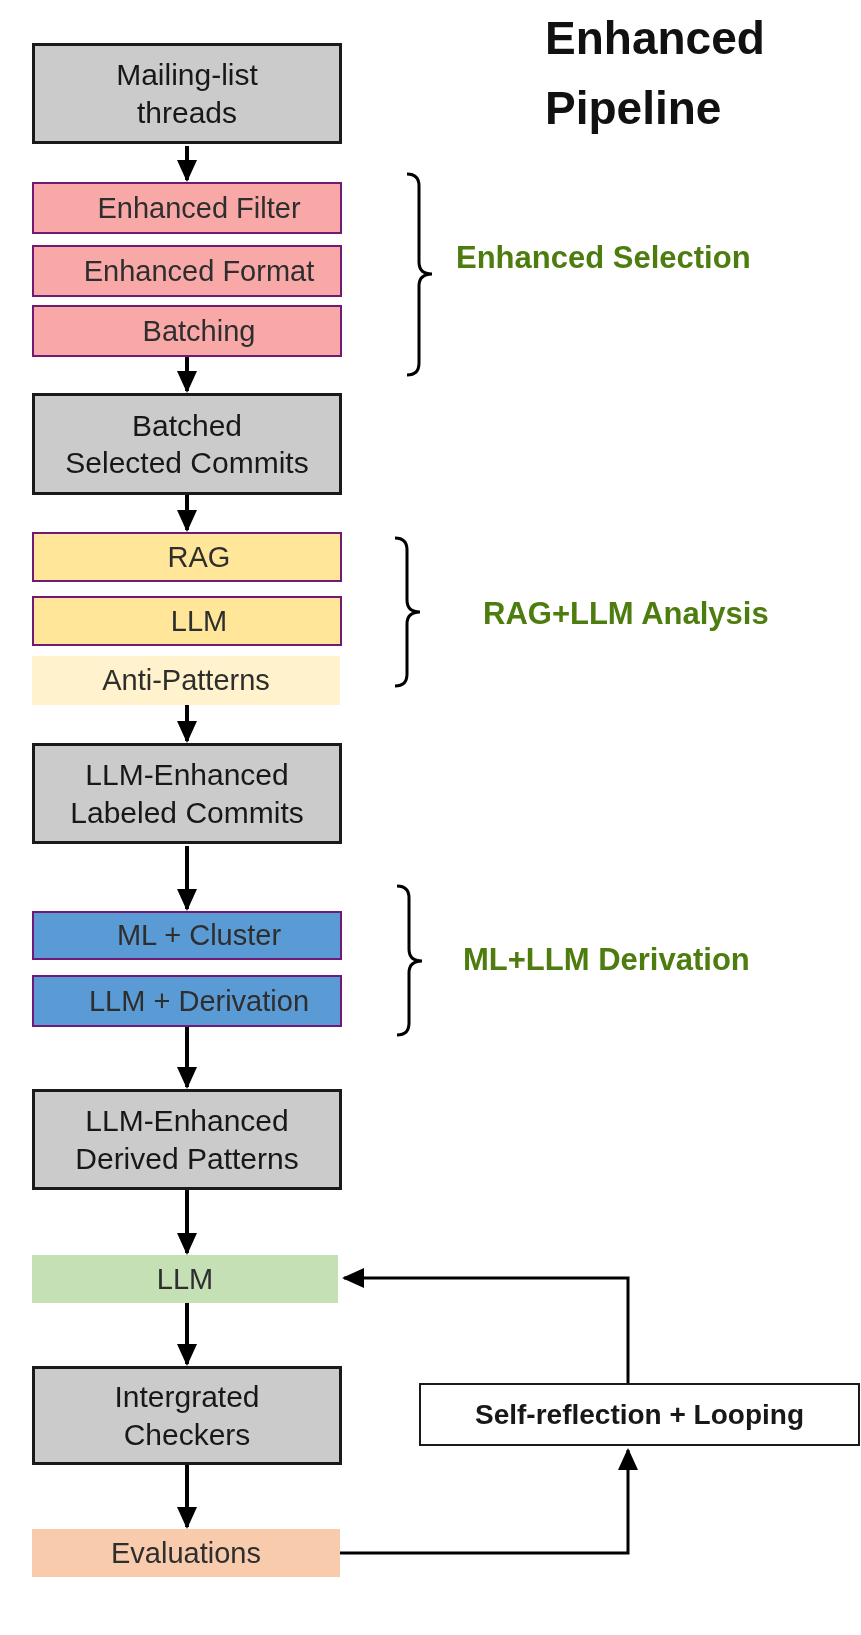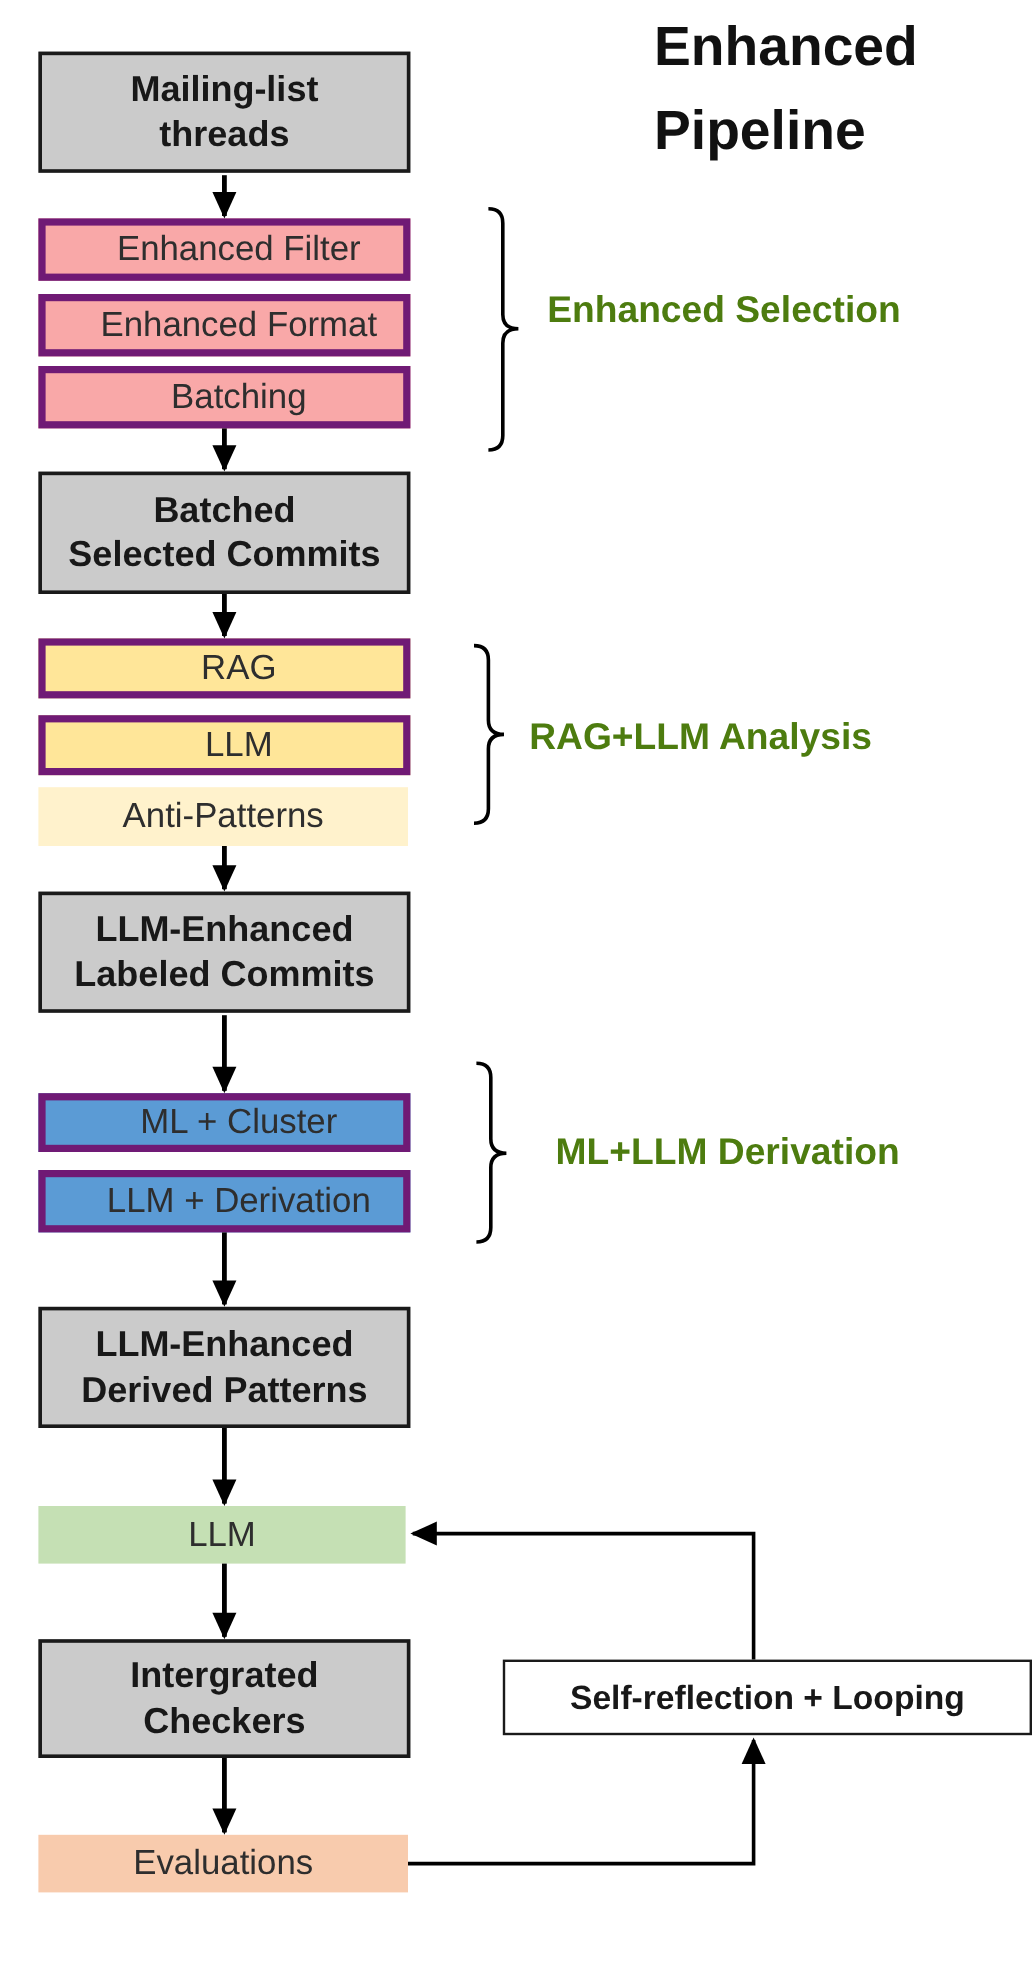--- a/index.html
+++ b/index.html
@@ -9,22 +9,22 @@
     background:#ffffff;
     font-family:"Liberation Sans", sans-serif;
     overflow:hidden;
   }
   .box{
     position:absolute;
     display:flex;align-items:center;justify-content:center;
     text-align:center;
     box-sizing:border-box;
   }
-  .bordered{border:6px solid #701a75;padding-left:24px;}
-  .gray{border:3px solid #1a1a1a;font-weight:bold;font-size:30px;color:#181818;}
+  .bordered{border:2px solid #701a75;padding-left:24px;}
+  .gray{border:3px solid #1a1a1a;font-weight:normal;font-size:30px;color:#181818;}
   .step{font-size:29px;color:#2e2e2e;}
   .plain{border:none;}
   .label-text{white-space:pre-line;line-height:1.25;}
   .side-label{
     position:absolute;
     font-weight:bold;font-size:31px;color:#4d7c0f;
     white-space:nowrap;
   }
   #title{
     position:absolute;left:545px;top:3px;
@@ -106,21 +106,21 @@
 
   <div class="box plain step" style="left: 32px; top: 1529px; width: 308px; height: 48px; background: rgb(248, 203, 173);">
     <span class="label-text">Evaluations</span>
   </div>
 
   <div id="reflect-box">
     <span class="label-text">Self-reflection + Looping</span>
   </div>
 
   <div class="side-label" style="left:456px;top:240px;">Enhanced Selection</div>
-  <div class="side-label" style="left:441px;top:596px;">RAG+LLM Analysis</div>
+  <div class="side-label" style="left:483px;top:596px;">RAG+LLM Analysis</div>
   <div class="side-label" style="left:463px;top:942px;">ML+LLM Derivation</div>
 
   <svg class="overlay" width="861" height="1635" viewBox="0 0 861 1635">
     <defs>
       <marker id="ah" markerUnits="userSpaceOnUse" markerWidth="28" markerHeight="28" refX="23" refY="14" orient="auto">
         <path d="M3,4 L25,14 L3,24 Z" fill="#000000"></path>
       </marker>
     </defs>
 
     <line x1="187" y1="146" x2="187" y2="180" stroke="#000" stroke-width="4" marker-end="url(#ah)"></line>

